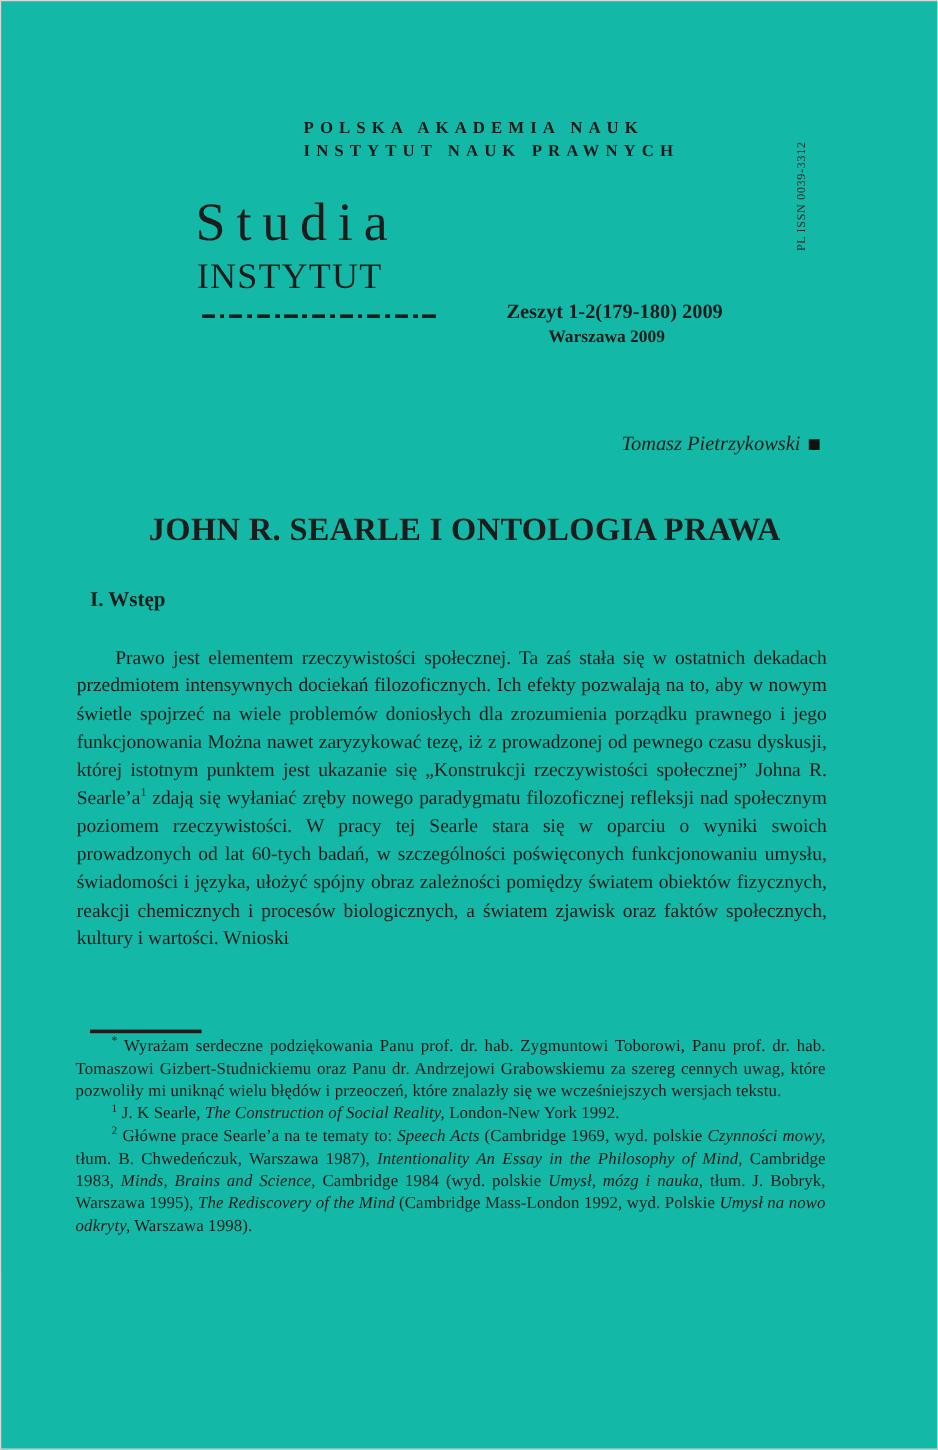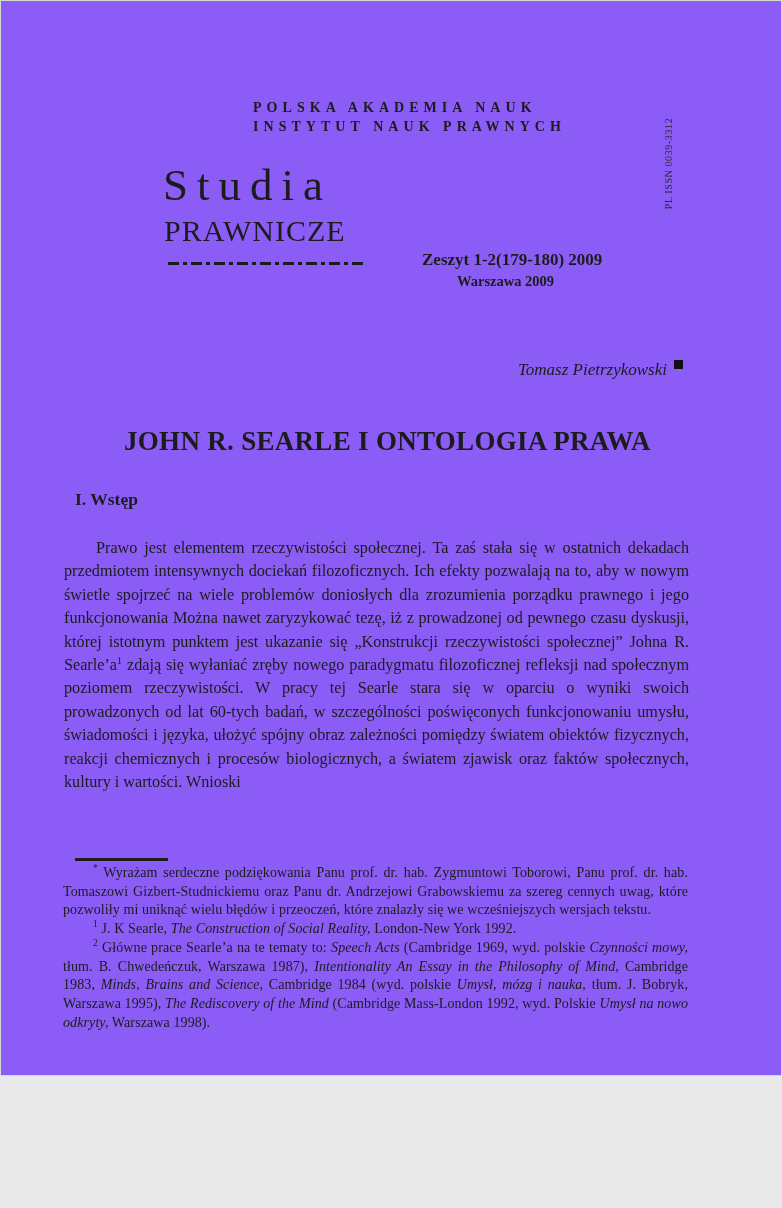--- a/index.html
+++ b/index.html
@@ -1,20 +1,20 @@
 <!DOCTYPE html>
 <html><head>
 <meta charset="utf-8">
 <style>
   html,body{margin:0;padding:0;background:#e9e9e9;}
   .page{
     position:relative;
-    width:782px;height:1076px;
+    width:782px;height:1208px;
     margin:0 auto;
-    background:#8b5cf6;
+    background:#14b8a6;
     color:#1c1c1c;
     font-family:"Liberation Serif", serif;
     overflow:hidden;
     box-shadow:0 0 0 1px #d8d8d8 inset;
   }
   
   .publisher{
     position:absolute;left:253px;top:98px;
     font-size:14px;font-weight:700;letter-spacing:0.36em;
     line-height:19px;white-space:nowrap;
@@ -46,21 +46,21 @@
     font-size:17px;font-weight:700;white-space:nowrap;margin-left:42px;
   }
   .place-year{
     position:absolute;left:457px;top:273px;
     font-size:14.5px;font-weight:700;white-space:nowrap;
   }
   
   .author-line{
     position:absolute;right:99px;top:360px;
     font-size:17px;font-style:italic;white-space:nowrap;
-    display:flex;align-items:flex-start;gap:7px;
+    display:flex;align-items:center;gap:7px;
   }
   .author-square{
     display:inline-block;width:9px;height:9px;background:#111111;
     font-style:normal;flex:0 0 auto;
   }
   .article-title{
     position:absolute;left:108px;top:410px;
     font-size:27px;font-weight:700;letter-spacing:0.3px;
     white-space:nowrap;
   }
@@ -96,21 +96,21 @@
 <div class="page">
 
   <div class="publisher">
     <div>POLSKA AKADEMIA NAUK</div>
     <div>INSTYTUT NAUK PRAWNYCH</div>
   </div>
 
   <div class="issn">PL ISSN 0039-3312</div>
 
   <div class="journal-studia">Studia</div>
-  <div class="journal-prawnicze">PRAWNICZE</div>
+  <div class="journal-prawnicze">INSTYTUT</div>
 
   <div class="issue-rule"></div>
   <div class="issue-number">Zeszyt 1-2(179-180) 2009</div>
   <div class="place-year">Warszawa 2009</div>
 
   <div class="author-line">
     <span>Tomasz Pietrzykowski</span>
     <span class="author-square"></span>
   </div>
 

